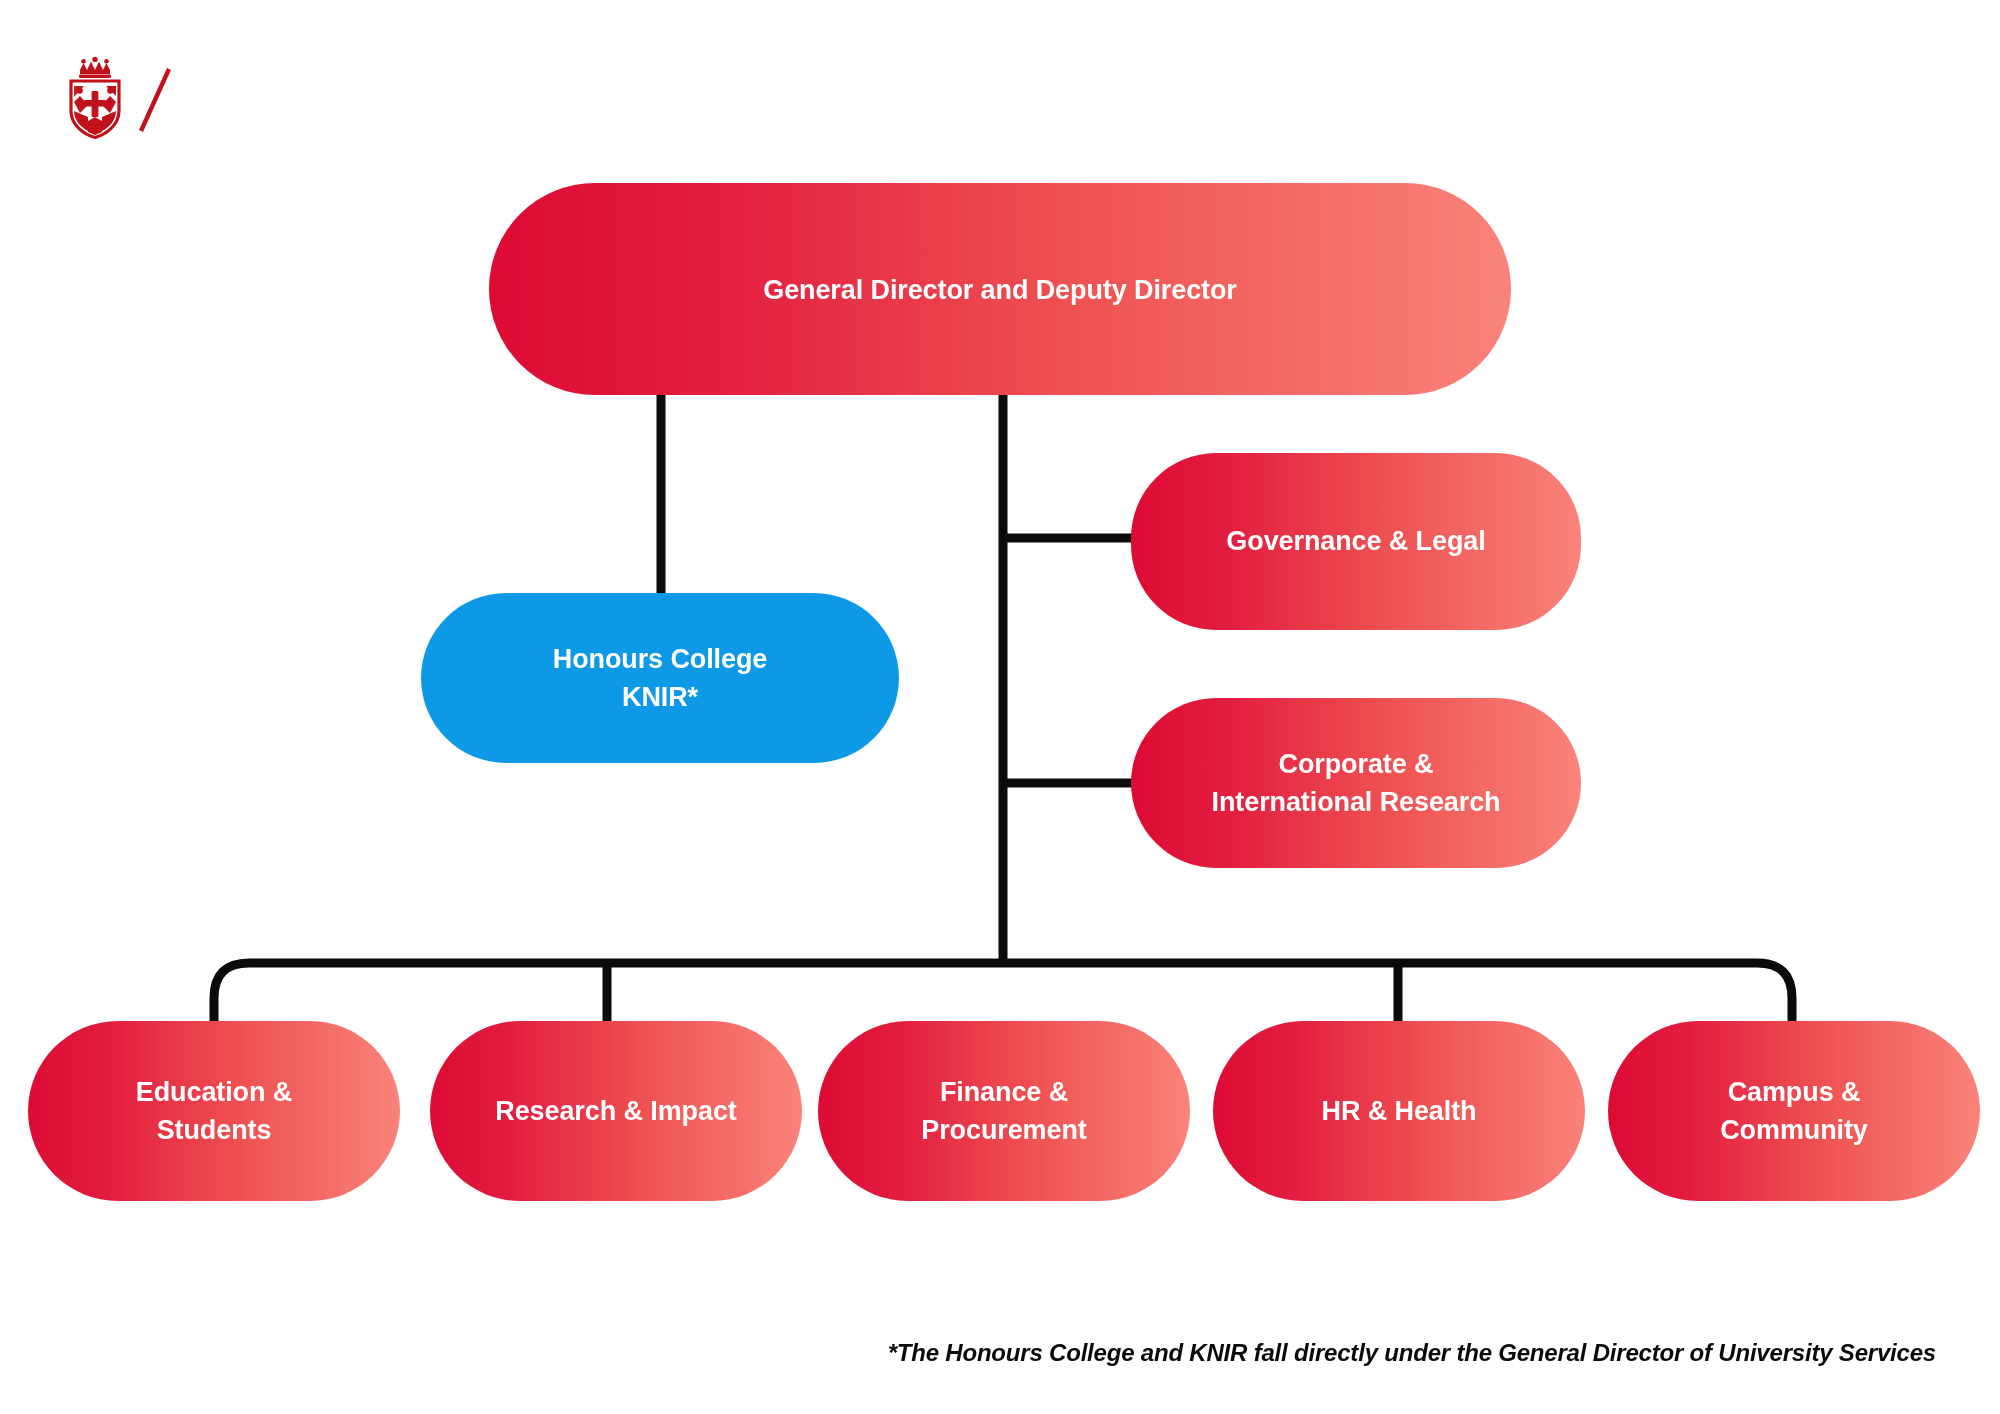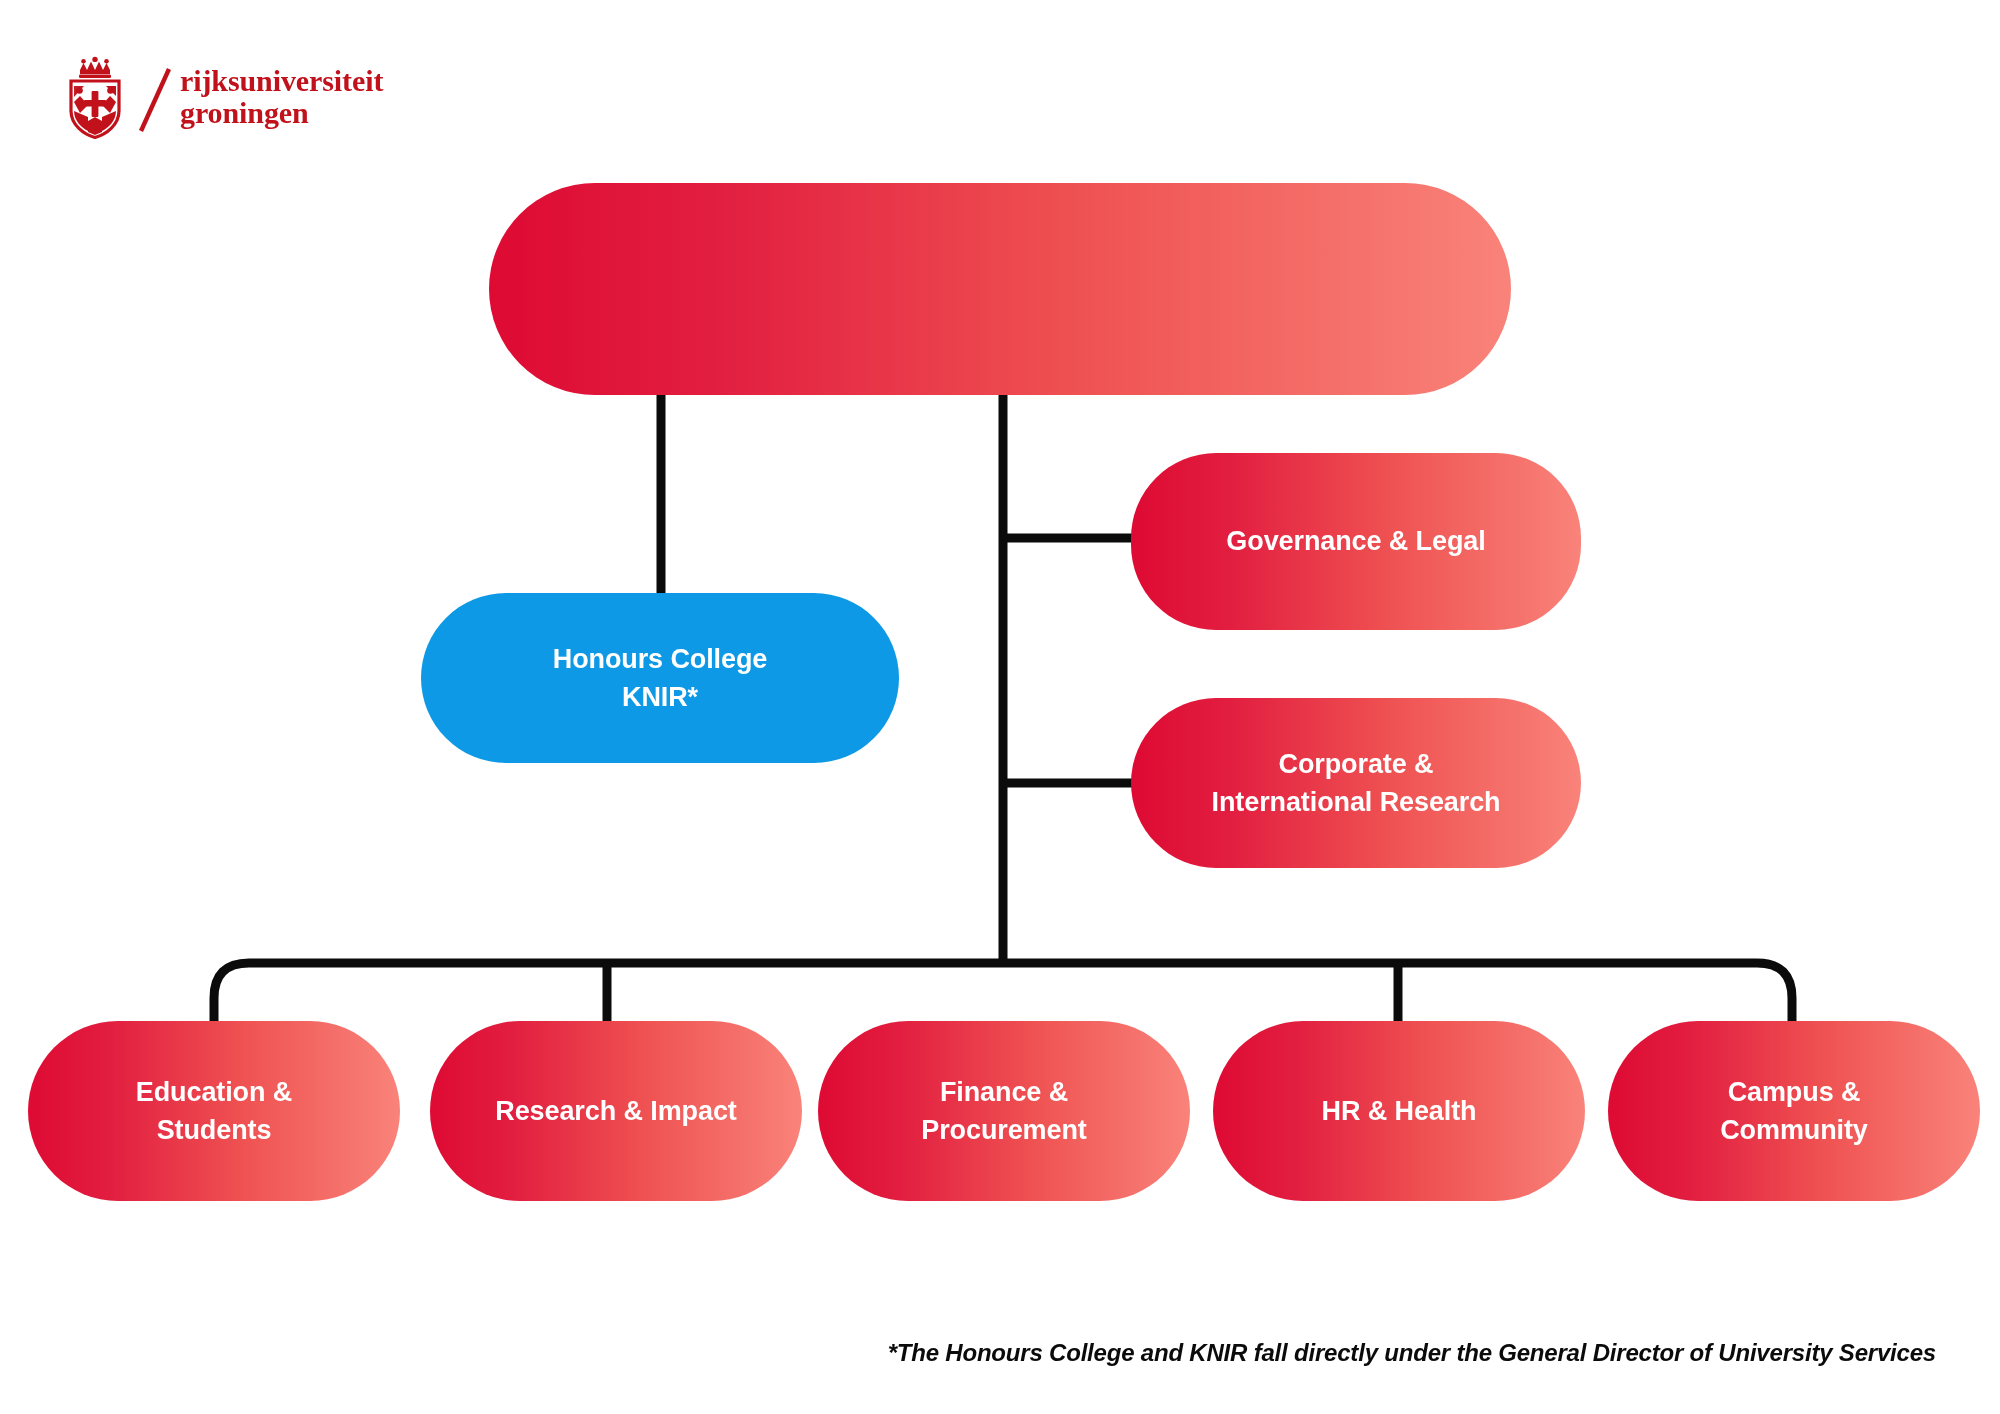--- a/index.html
+++ b/index.html
@@ -110,24 +110,20 @@
     <g fill="#C1121C">
       <circle cx="21.5" cy="35.5" r="3.3"></circle>
       <circle cx="52.5" cy="35.5" r="3.3"></circle>
     </g>
   </svg>
 
   <svg class="slash" viewBox="0 0 46 84">
     <line x1="9" y1="76" x2="37" y2="14" stroke="#C1121C" stroke-width="4.4" stroke-linecap="butt"></line>
   </svg>
 
-  <div class="wordmark">
-    <div>rijksuniversiteit</div>
-    <div>groningen</div>
-  </div>
 </div>
 
 <svg id="wires" viewBox="0 0 2000 1414">
   <g fill="none" stroke="#0b0b0b" stroke-width="9" stroke-linecap="butt">
 
     <path d="M661 395 V 600"></path>
 
     <path d="M1003 395 V 963"></path>
 
     <path d="M1003 538 H 1150"></path>
@@ -135,20 +131,21 @@
     <path d="M1003 783 H 1150"></path>
 
     <path d="M214 1035 V 998 Q214 963 249 963 H 1757 Q1792 963 1792 998 V 1035"></path>
 
     <path d="M607 963 V 1035"></path>
     <path d="M1398 963 V 1035"></path>
   </g>
 </svg>
 
 <div class="node grad" id="node-root">
+  <div class="t2">General Director and Deputy Director</div>
 </div>
 
 <div class="node blue" id="node-honours">
   <div class="t1">Honours College</div>
   <div class="t1">KNIR*</div>
 </div>
 
 <div class="node grad" id="node-governance">
   <div class="t1">Governance &amp; Legal</div>
 </div>

